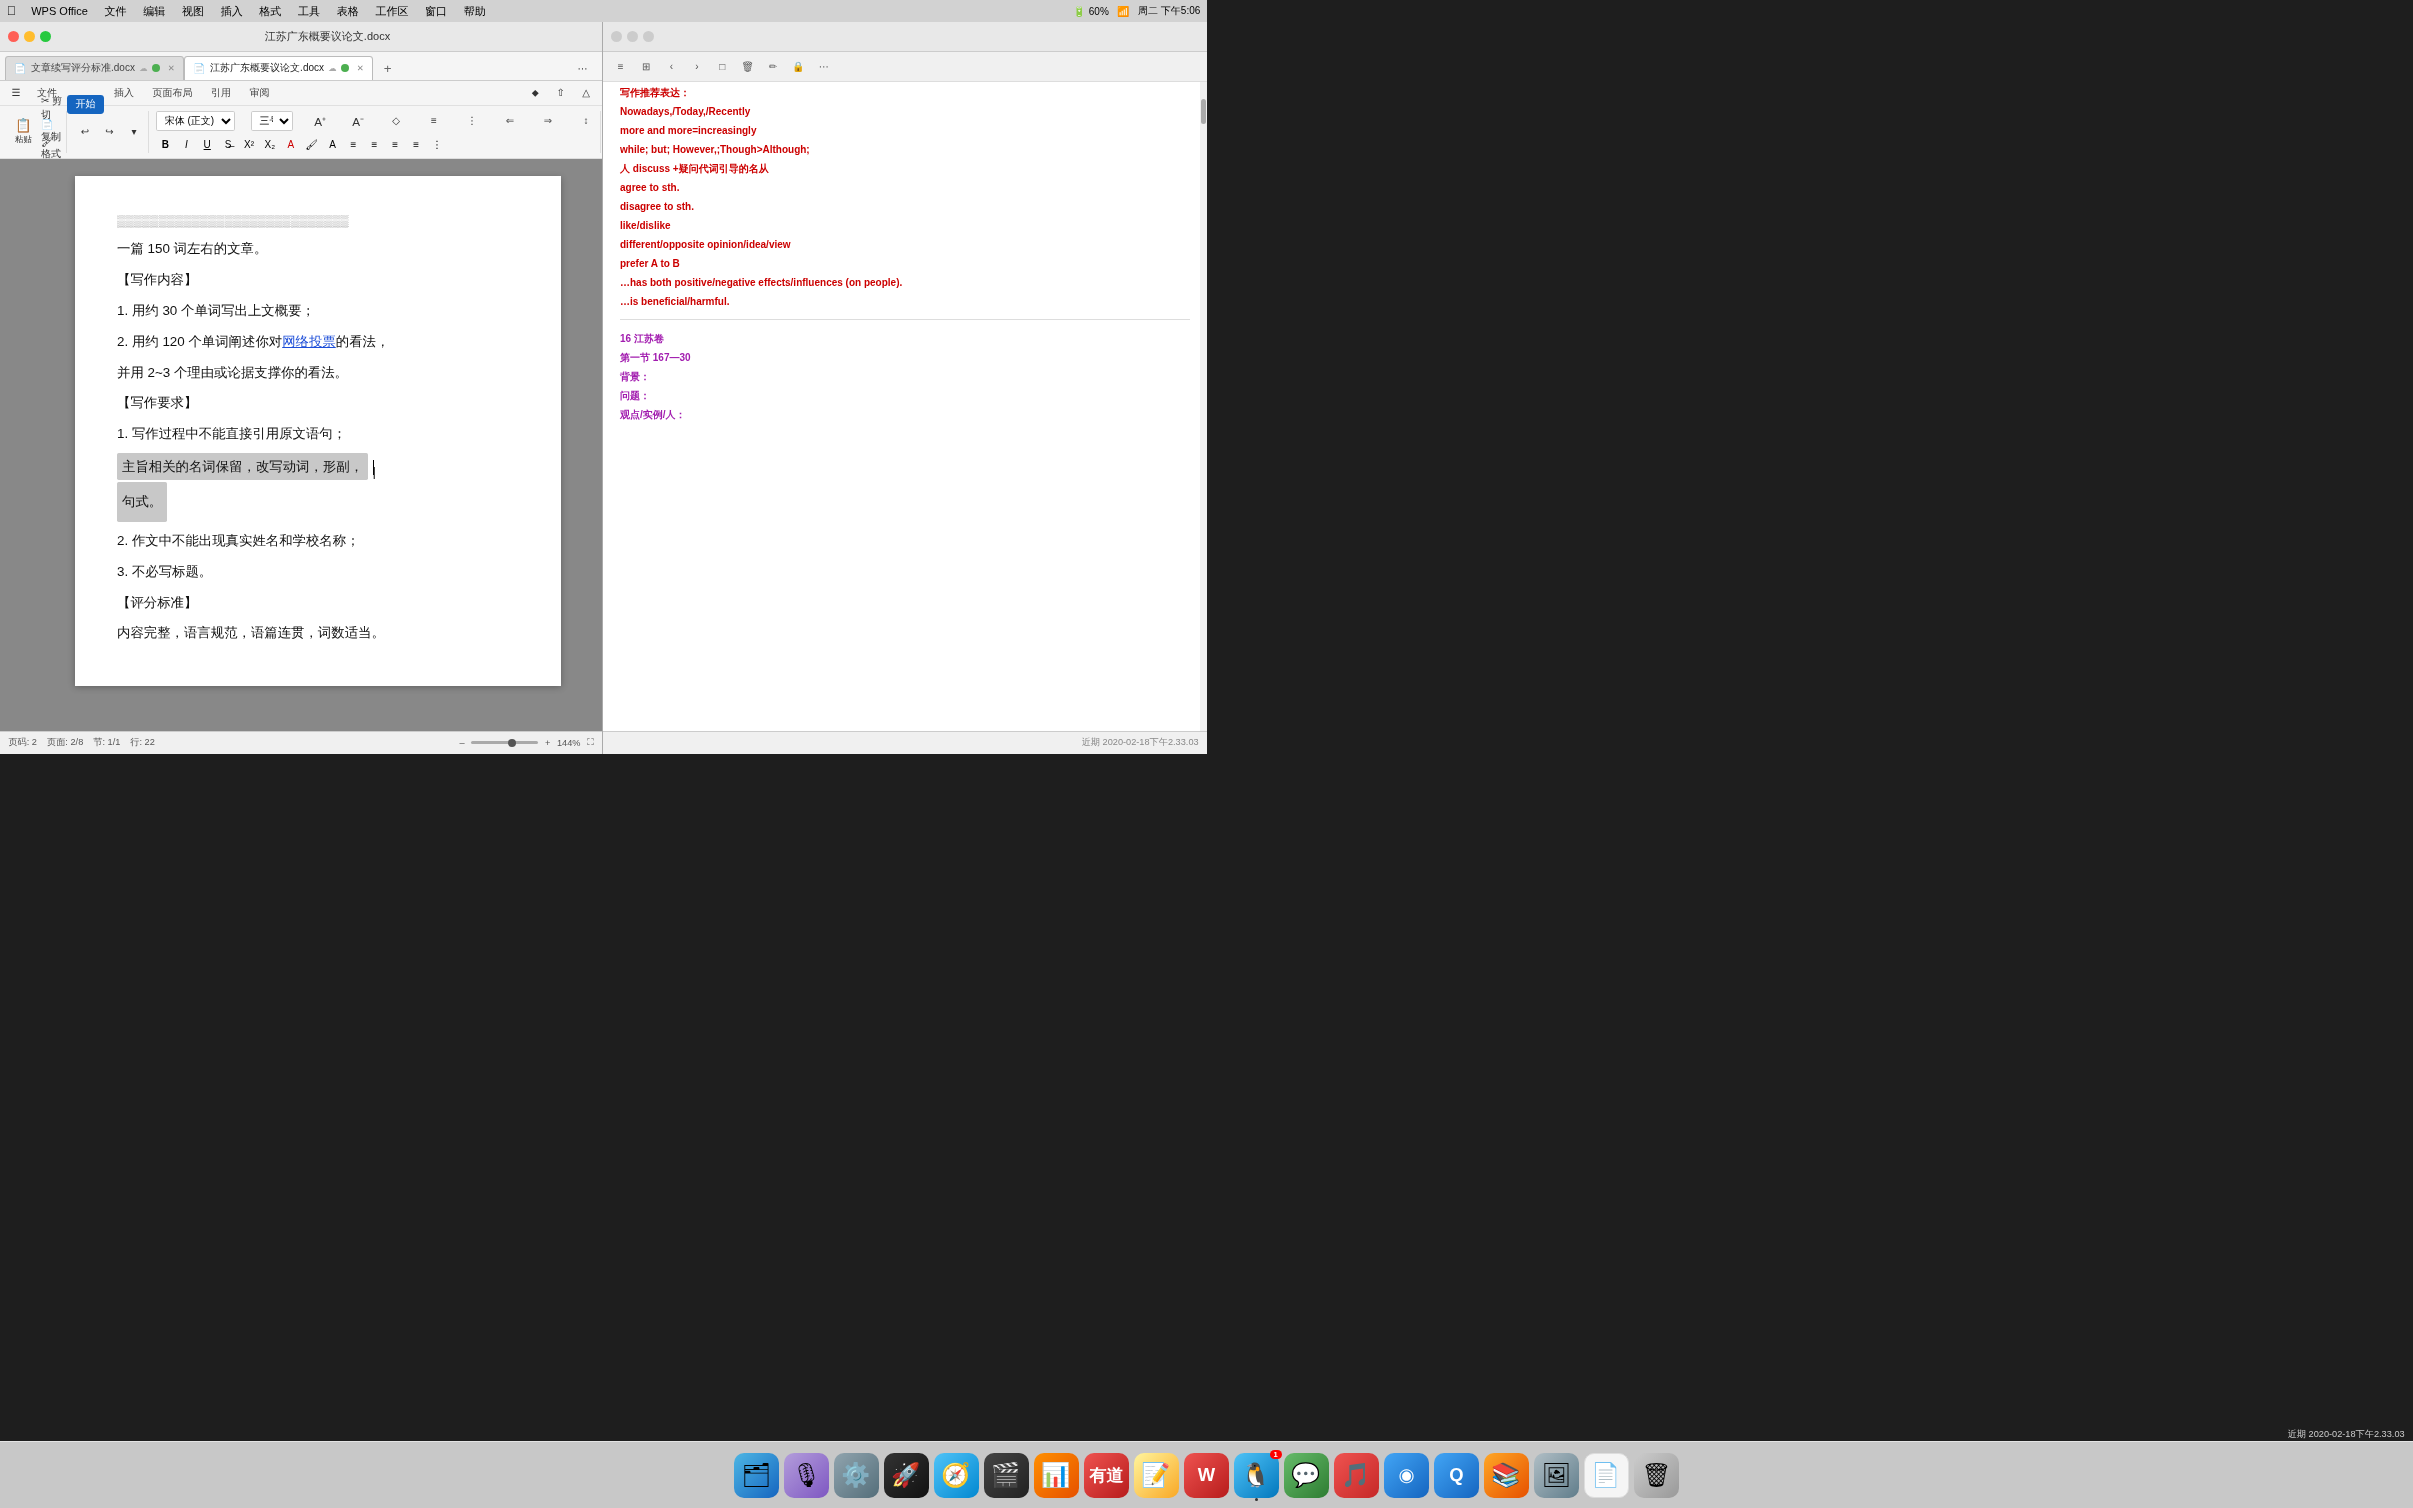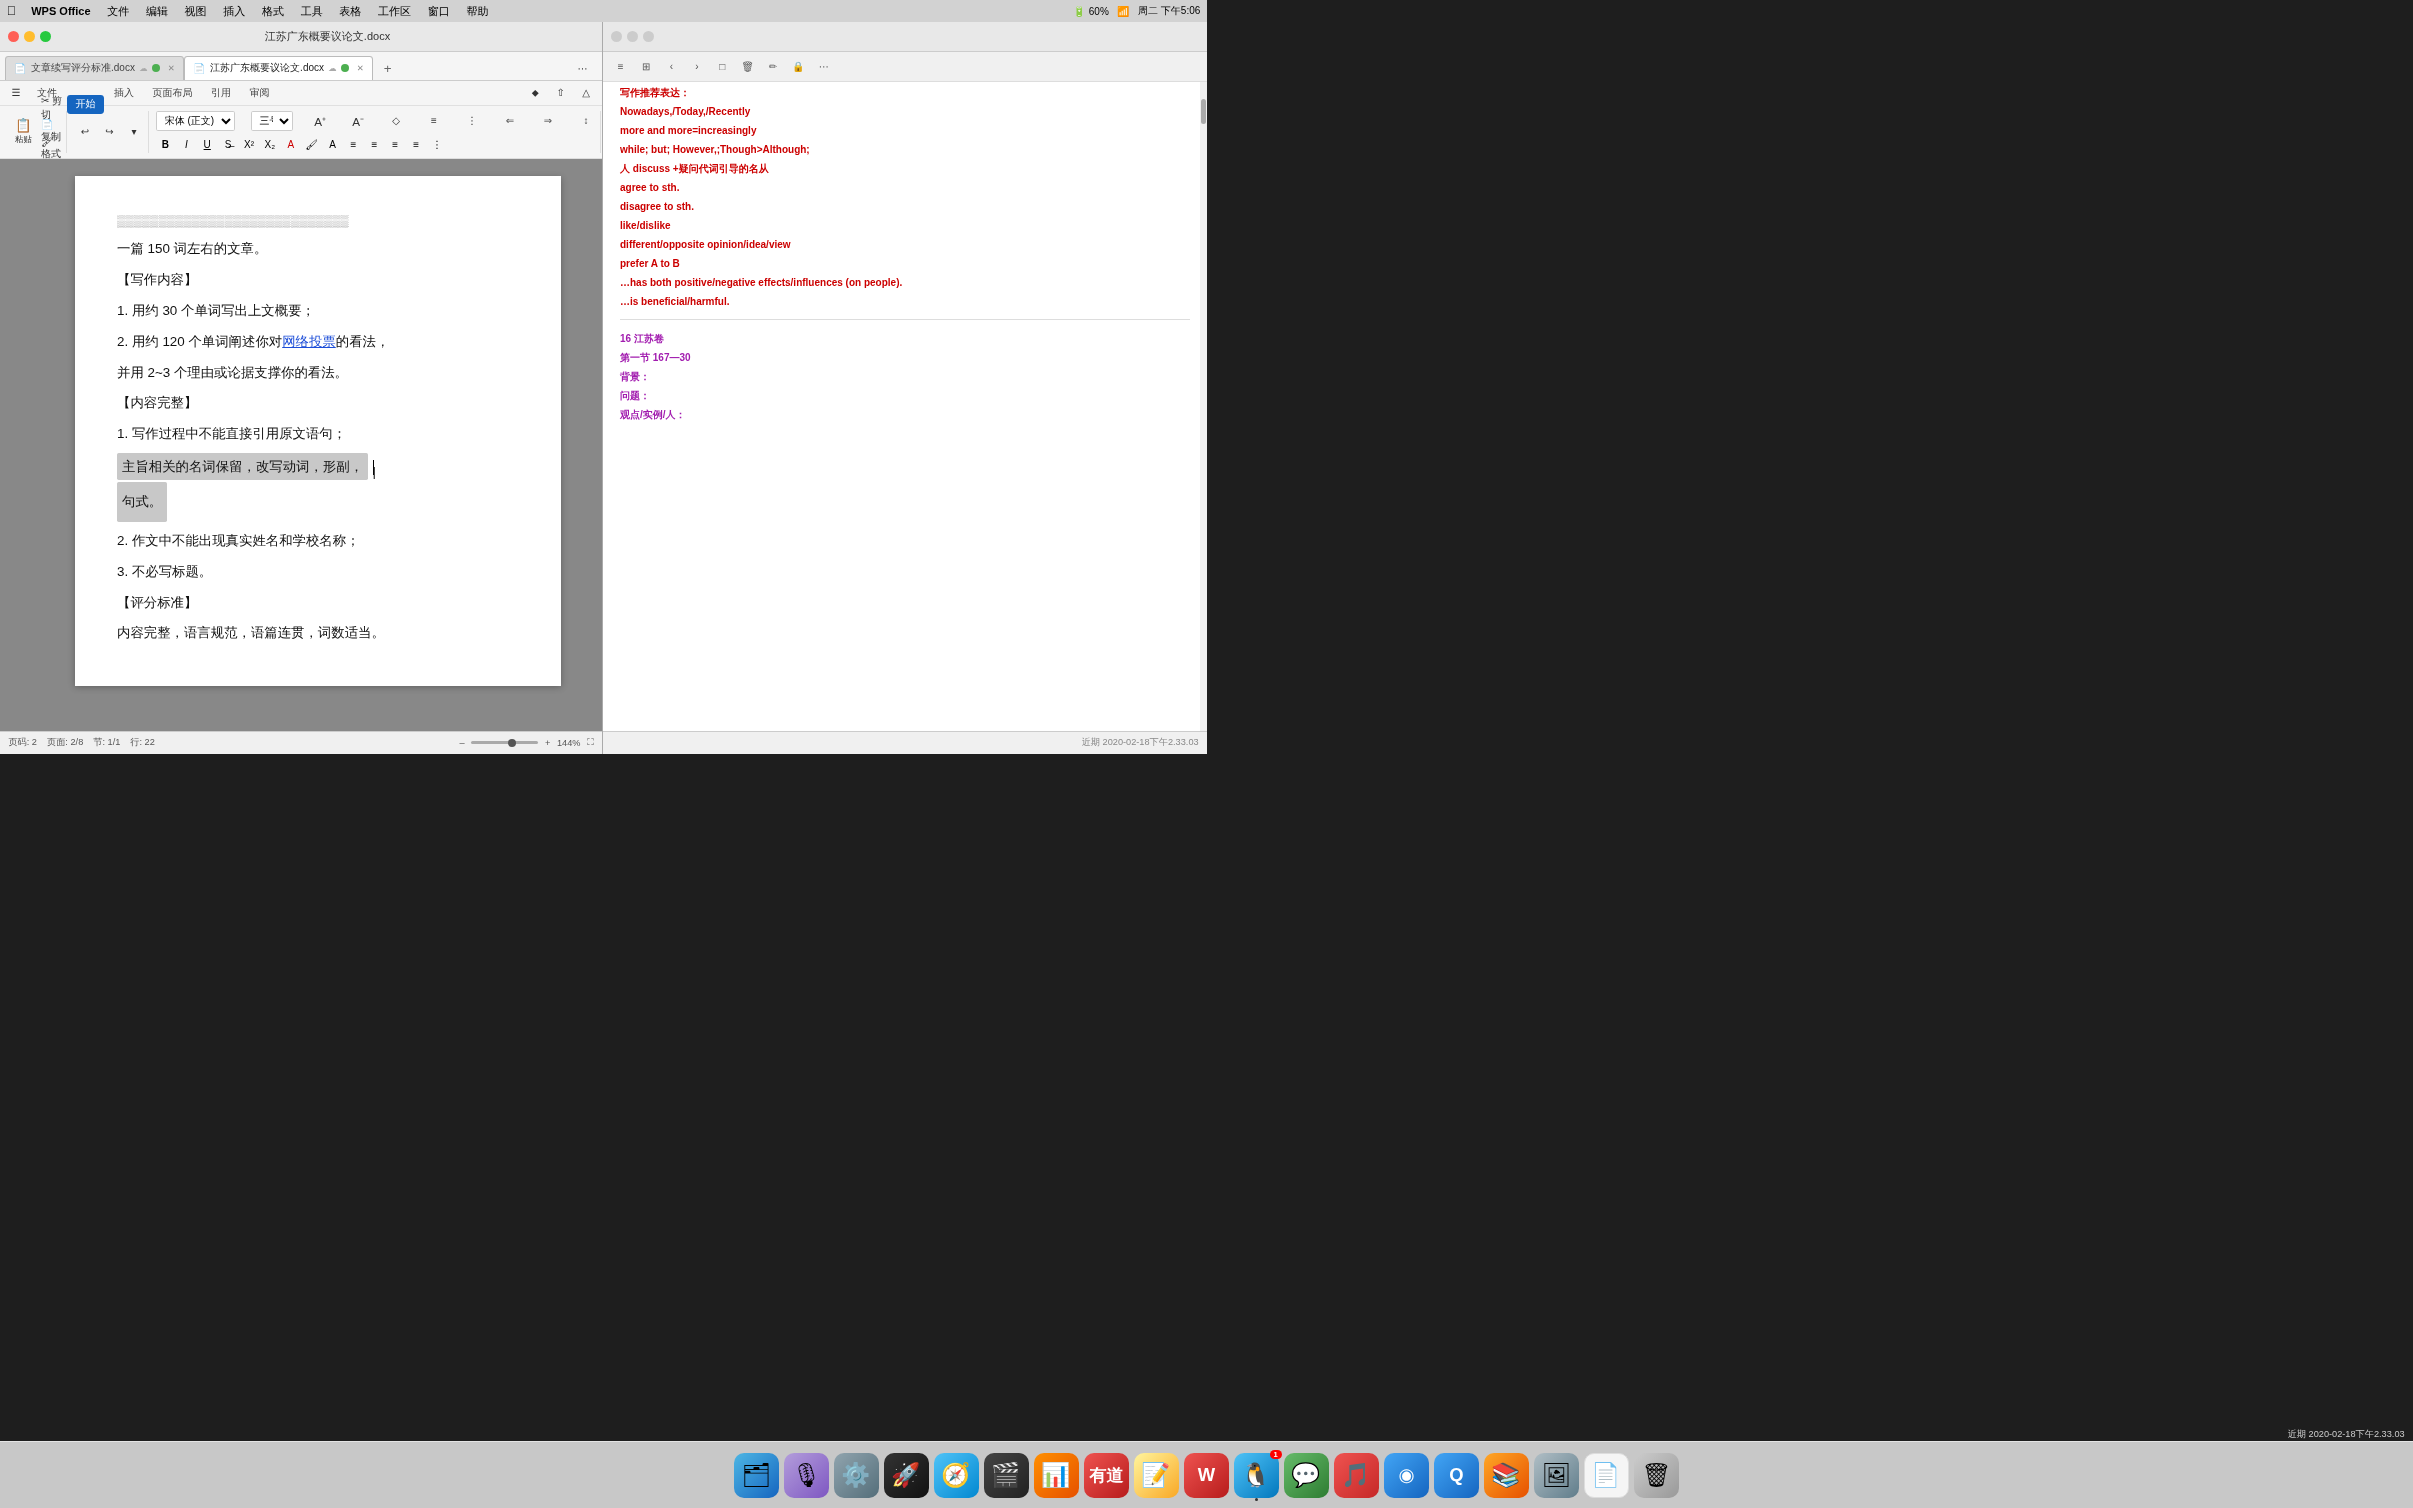--- a/index.html
+++ b/index.html
@@ -20,21 +20,21 @@
       display: flex;
       align-items: center;
       padding: 0 6.7px;
       gap: 6.7px;
       font-size: 11px;
       position: relative;
       z-index: 100;
     }
     .menubar-apple { font-size: 12.6px; margin-right: 3.4px; }
     .menubar-item { padding: 1.7px 5px; font-weight: 500; cursor: pointer; border-radius: 2.5px; }
-    .menubar-app-name { font-weight: 700; }
+    .menubar-app-name { font-weight: 400; }
     .menubar-right {
       margin-left: auto;
       display: flex;
       align-items: center;
       gap: 8.4px;
       font-size: 10px;
     }
 
     
     .main-layout {
@@ -566,21 +566,21 @@
         </div>
 
         <div class="doc-para">1.  用约 30 个单词写出上文概要；</div>
 
         <div class="doc-para">
           <span>2.  用约 120 个单词阐述你对</span><span style="color:#1d4ed8;text-decoration:underline;">网络投票</span><span>的看法，</span>
         </div>
 
         <div class="doc-para">并用 2~3 个理由或论据支撑你的看法。</div>
 
-        <div class="doc-para">【内容完整】</div>
+        <div class="doc-para">【写作要求】</div>
 
         <div class="doc-para">1.  写作过程中不能直接引用原文语句；</div>
 
         <div style="margin-bottom:6.7px;">
           <div style="display:inline-block;background:#c8c8c8;padding:1.7px 5px;border-radius:1.7px;color:#111;">
             <span>主旨相关的名词保留，改写动词，形副，</span>
           </div>
           <span class="doc-cursor">|</span>
           <br>
           <div style="display:inline-block;background:#c8c8c8;padding:8px 5px;border-radius:1.7px;color:#111;margin-top:1.7px;">

